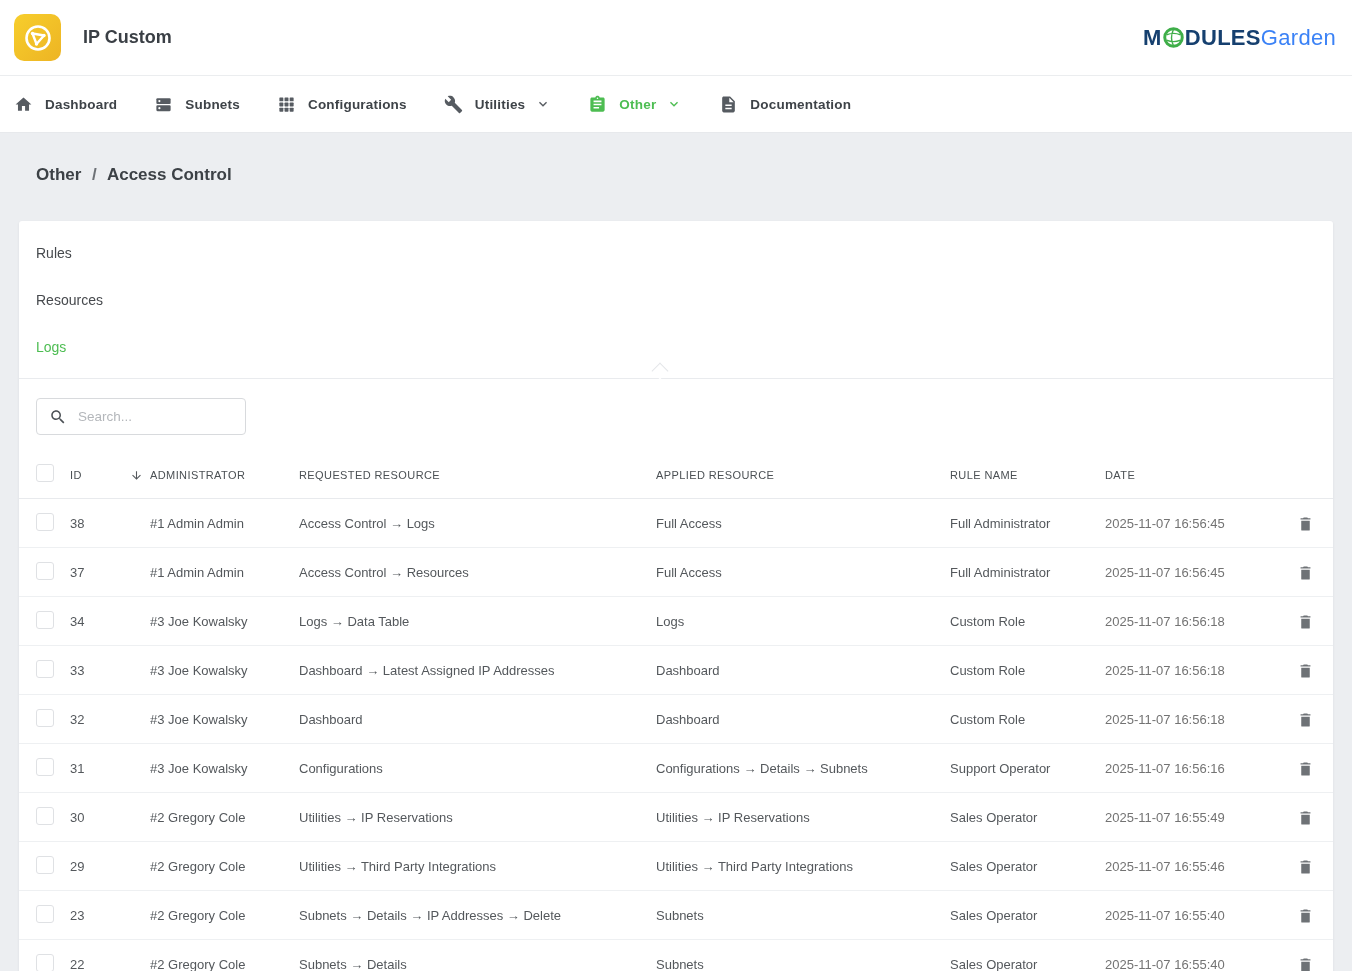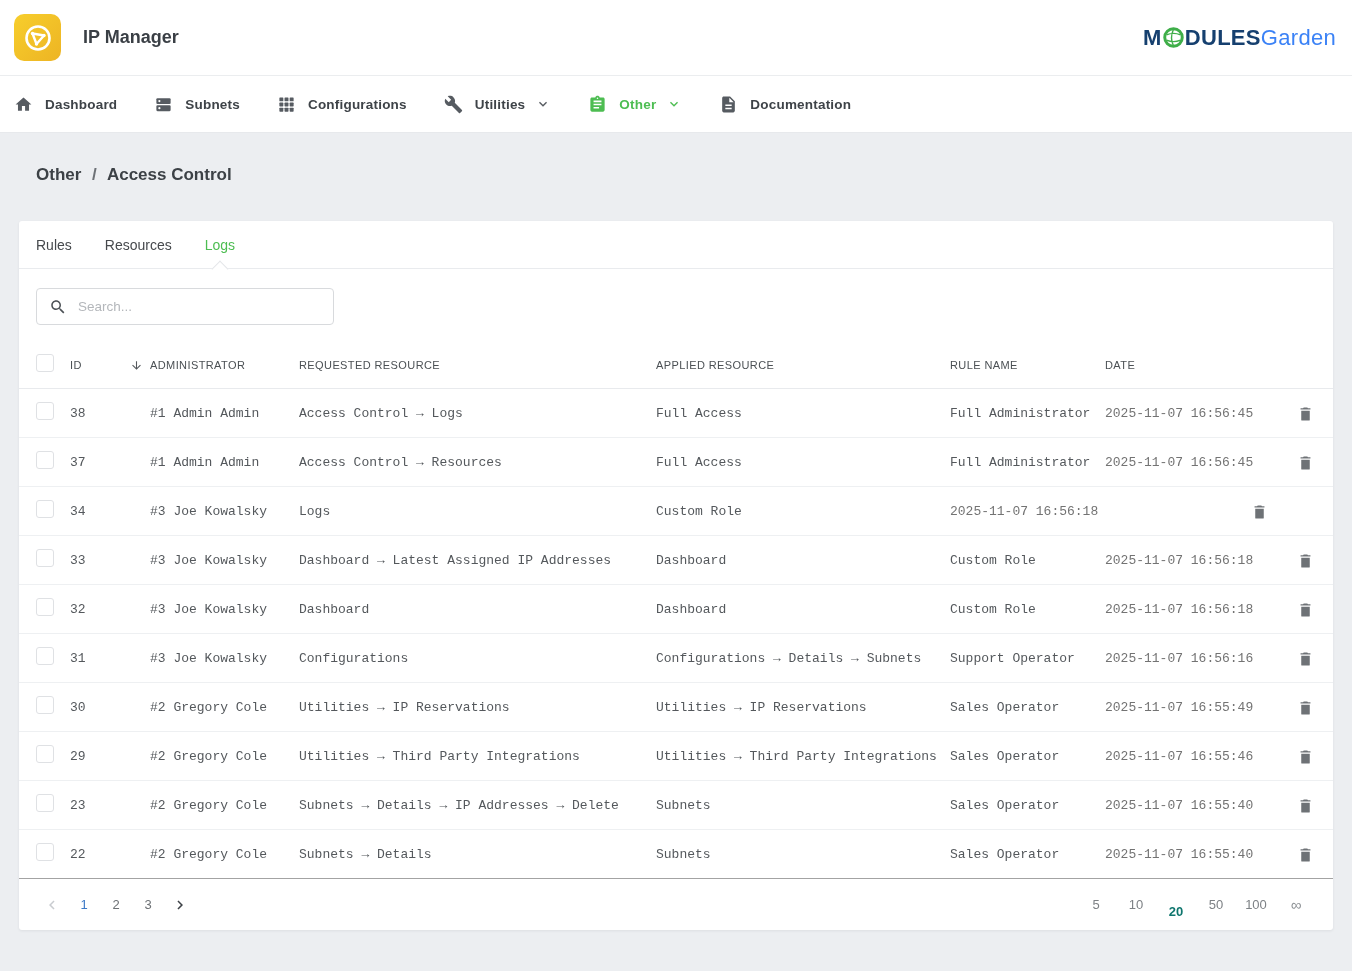--- a/index.html
+++ b/index.html
@@ -27,40 +27,40 @@
   .nav-item.active::after { content:""; position:absolute; left:50%; transform:translateX(-50%); top:calc(100% - 10px); width:0; height:0; border-left:9px solid transparent; border-right:9px solid transparent; border-bottom:10px solid #fff; z-index:3; }
 
   
   .content { padding:0 19px; }
   .breadcrumb { margin:32px 17px 36px; font-size:17px; font-weight:bold; color:#3c4146; }
   .breadcrumb .sep { color:#6d7176; font-weight:bold; margin:0 6px; }
 
   .card { background:#fff; border-radius:3px; box-shadow:0 1px 3px rgba(25,30,36,.07); }
 
   
-  .tabs { display:flex; padding:0 17px; border-bottom:1px solid #e9ebee; position:relative; }
+  .tabs { display:flex; padding:8px 17px; border-bottom:1px solid #e9ebee; position:relative;flex-direction:column; }
   .tab { padding:16px 0 15px; margin-right:33px; font-size:14px; color:#46494d; cursor:pointer; position:relative; }
   .tab.active { color:#4dbd52; }
   .tab.active::after { content:""; position:absolute; left:50%; bottom:-7px; width:11px; height:11px; background:#fff; border-top:1px solid #e4e6e9; border-left:1px solid #e4e6e9; transform:translateX(-50%) rotate(45deg); z-index:2; }
 
   
   .search-wrap { padding:19px 17px 17px; }
-  .search-box { width:298px; height:37px; border:1px solid #d8dadd; border-radius:4px; display:flex; align-items:center; padding:0 10px 0 12px; background:#fff; }
+  .search-box { width:210px; height:37px; border:1px solid #d8dadd; border-radius:4px; display:flex; align-items:center; padding:0 10px 0 12px; background:#fff; }
   .search-box svg { fill:#4c5156; flex:0 0 auto; }
   .search-box input { border:none; outline:none; flex:1; margin-left:11px; font-size:13.5px; font-family:"Liberation Sans", sans-serif; color:#43484d; background:transparent; }
   .search-box input::placeholder { color:#b4b7bb; }
 
   
   .tbl-row { display:grid; grid-template-columns:34px 80px 149px 357px 294px 155px 165px 1fr; align-items:center; padding:0 17px; }
   .tbl-head { height:47px; border-bottom:1px solid #e8eaed; }
   .tbl-head .col { font-size:11px; font-weight:normal; color:#4b5054; letter-spacing:.4px;gap:48px; }
   .col-id-wrap { display:flex; align-items:center; gap:5px; cursor:pointer; }
   .col-id-wrap svg { fill:#54585c; }
   .checkbox { width:18px; height:18px; border:1px solid #dfe1e4; border-radius:3px; background:#fff; display:inline-block; cursor:pointer; }
-  .data-row { height:49px; border-bottom:1px solid #eef0f2; font-size:13px; color:#54585c;font-family:Liberation Mono, monospace; }
+  .data-row { height:49px; border-bottom:1px solid #eef0f2; font-size:13px; color:#54585c; }
   .data-row:last-of-type { border-bottom:1px solid #a3a3a3; }
   .cell-date { color:#737373; }
   .cell-actions { display:flex; justify-content:flex-end; }
   .trash-btn { background:none; border:none; cursor:pointer; padding:2px; display:flex; }
   .trash-btn svg { fill:#6e7276; }
 
   
   .tbl-footer { height:51px; display:flex; align-items:center; padding:0 17px; }
   .pager { display:flex; align-items:center; }
   .page-btn { width:32px; height:30px; display:flex; align-items:center; justify-content:center; font-size:13px; color:#6d7175; cursor:pointer; background:none; border:none; font-family:"Liberation Sans", sans-serif; }
@@ -78,21 +78,21 @@
 <header class="top-header">
   <div class="app-logo">
     <svg width="32" height="32" viewBox="0 0 32 32">
       <circle cx="16" cy="16" r="11.5" fill="none" stroke="#fff" stroke-width="2.6"></circle>
       <path d="M10.5 11.5 L22 13.5 L14.5 22 Z" fill="none" stroke="#fff" stroke-width="2.4" stroke-linejoin="round"></path>
       <circle cx="10.5" cy="11.5" r="1.7" fill="#fff"></circle>
       <circle cx="22" cy="13.5" r="1.7" fill="#fff"></circle>
       <circle cx="14.5" cy="22" r="1.7" fill="#fff"></circle>
     </svg>
   </div>
-  <h1 class="app-title">IP Manager</h1>
+  <h1 class="app-title">IP Custom</h1>
   <div class="mg-logo">
     <span class="mg-m">M</span>
     <svg class="mg-globe" viewBox="0 0 24 24">
       <circle cx="12" cy="12" r="10" fill="none" stroke="#3fae49" stroke-width="3.4"></circle>
       <path d="M4 9 Q12 5.5 20 9 M4 15 Q12 18.5 20 15 M12 2.5 Q7.5 12 12 21.5" fill="none" stroke="#3fae49" stroke-width="1.6"></path>
     </svg>
     <span class="mg-dules">DULES</span>
     <span class="mg-garden">Garden</span>
   </div>
 </header>
@@ -224,20 +224,21 @@
             <svg width="17" height="17" viewBox="0 0 24 24">
                 <path d="M6 21c0 .55.45 1 1 1h10c.55 0 1-.45 1-1V8H6v13zM19 4.5h-3.5l-1-1h-5l-1 1H5v2h14v-2z"></path>
               </svg>
           </button>
         </div>
       </div>
         <div class="tbl-row data-row">
         <div><span class="checkbox"></span></div>
         <div>34</div>
         <div>#3 Joe Kowalsky</div>
+        <div>Logs → Data Table</div>
         <div>Logs</div>
         <div>Custom Role</div>
         <div class="cell-date">2025-11-07 16:56:18</div>
         <div class="cell-actions">
           <button class="trash-btn">
             <svg width="17" height="17" viewBox="0 0 24 24">
                 <path d="M6 21c0 .55.45 1 1 1h10c.55 0 1-.45 1-1V8H6v13zM19 4.5h-3.5l-1-1h-5l-1 1H5v2h14v-2z"></path>
               </svg>
           </button>
         </div>

